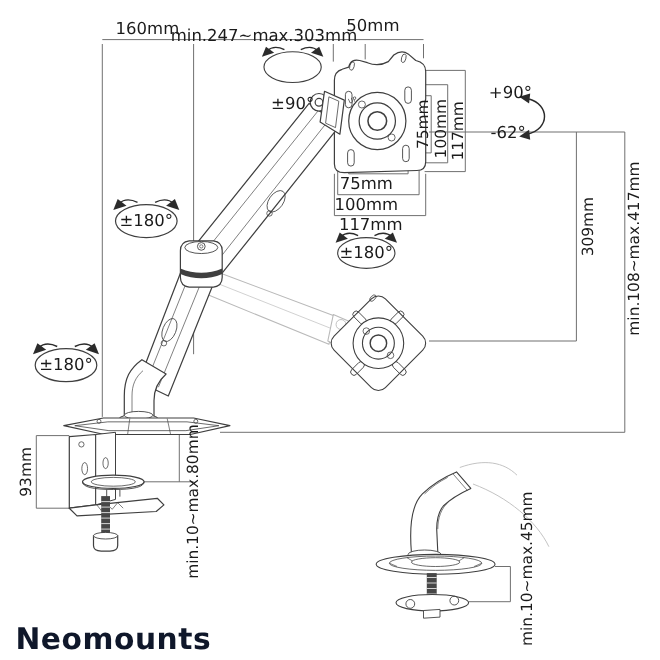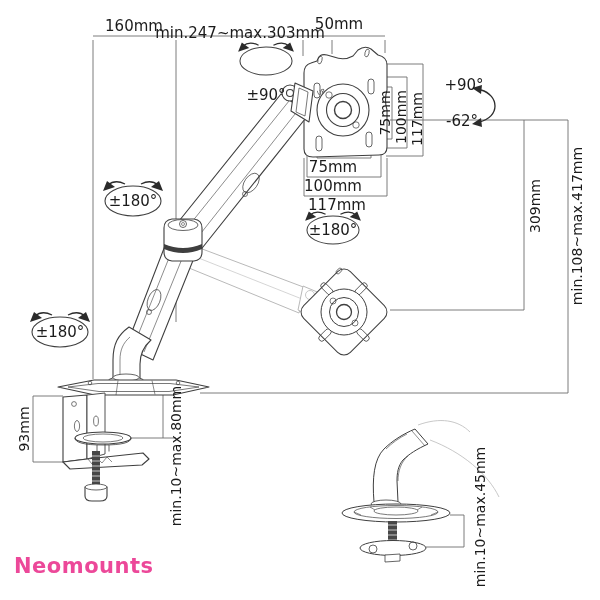--- a/index.html
+++ b/index.html
@@ -10,22 +10,22 @@
   .stage svg{position:absolute;left:0;top:0;}
   .lbl{
     position:absolute;transform:translate(-50%,-50%);
     font-size:15px;line-height:1;white-space:nowrap;color:#1b1b1b;
     letter-spacing:0px;
   }
   .lbl.small{font-size:14px;}
   .lbl.v{transform:translate(-50%,-50%) rotate(-90deg);}
   .lbl.tiny{font-size:6px;color:#3f3f3f;transform:translate(-50%,-50%) rotate(-20deg);}
   .logo{
-    position:absolute;left:14px;top:554px;font-size:21px;font-weight:600;
-    color:#ec4899;letter-spacing:0.5px;
+    position:absolute;left:14px;top:566px;font-size:27px;font-weight:600;
+    color:#0f172a;letter-spacing:0.5px;
     font-family:"DejaVu Sans","Liberation Sans",sans-serif;
   }
 </style>
 </head>
 <body>
 
 <div class="stage">
 
   <svg width="600" height="600" viewBox="0 0 600 600">
     <defs>

